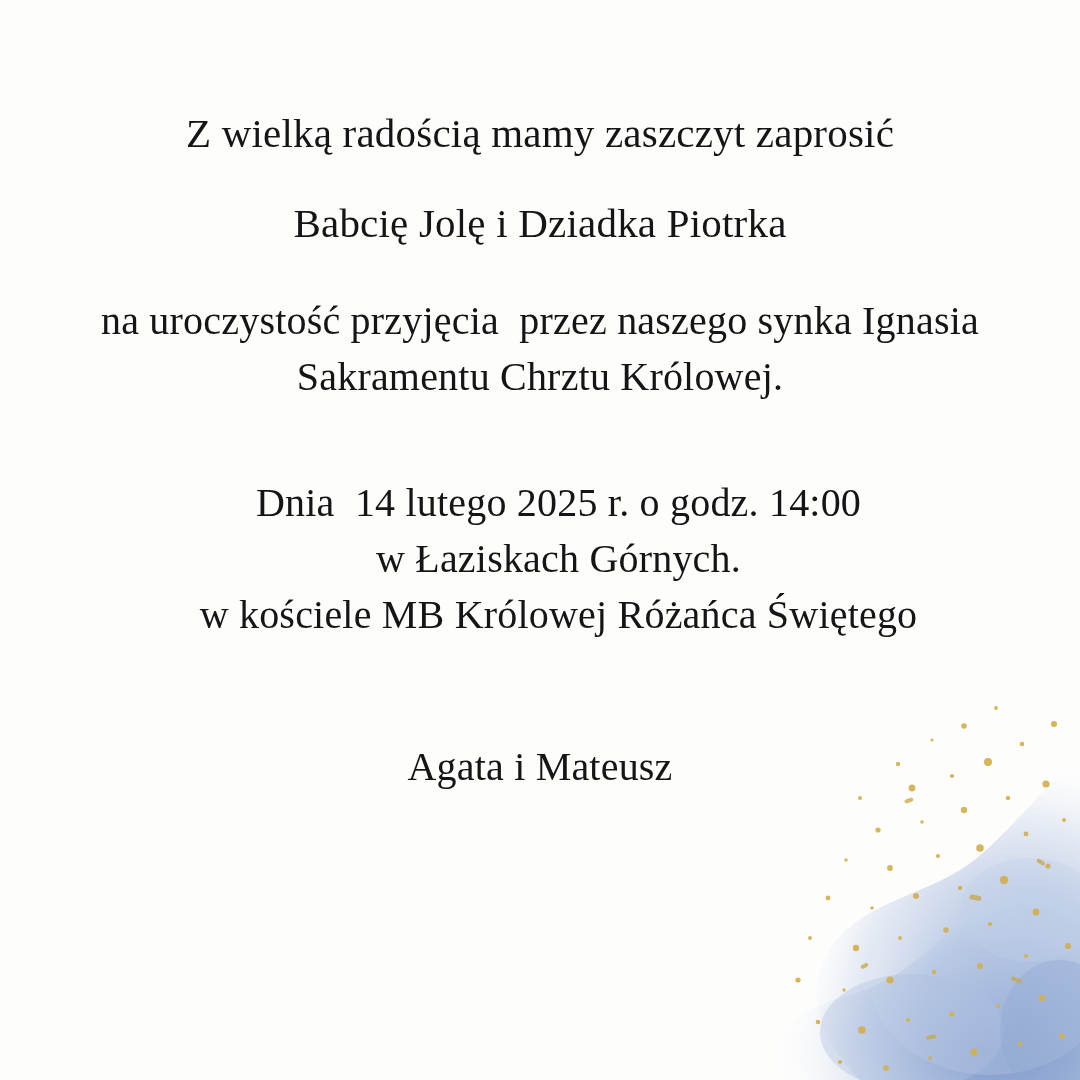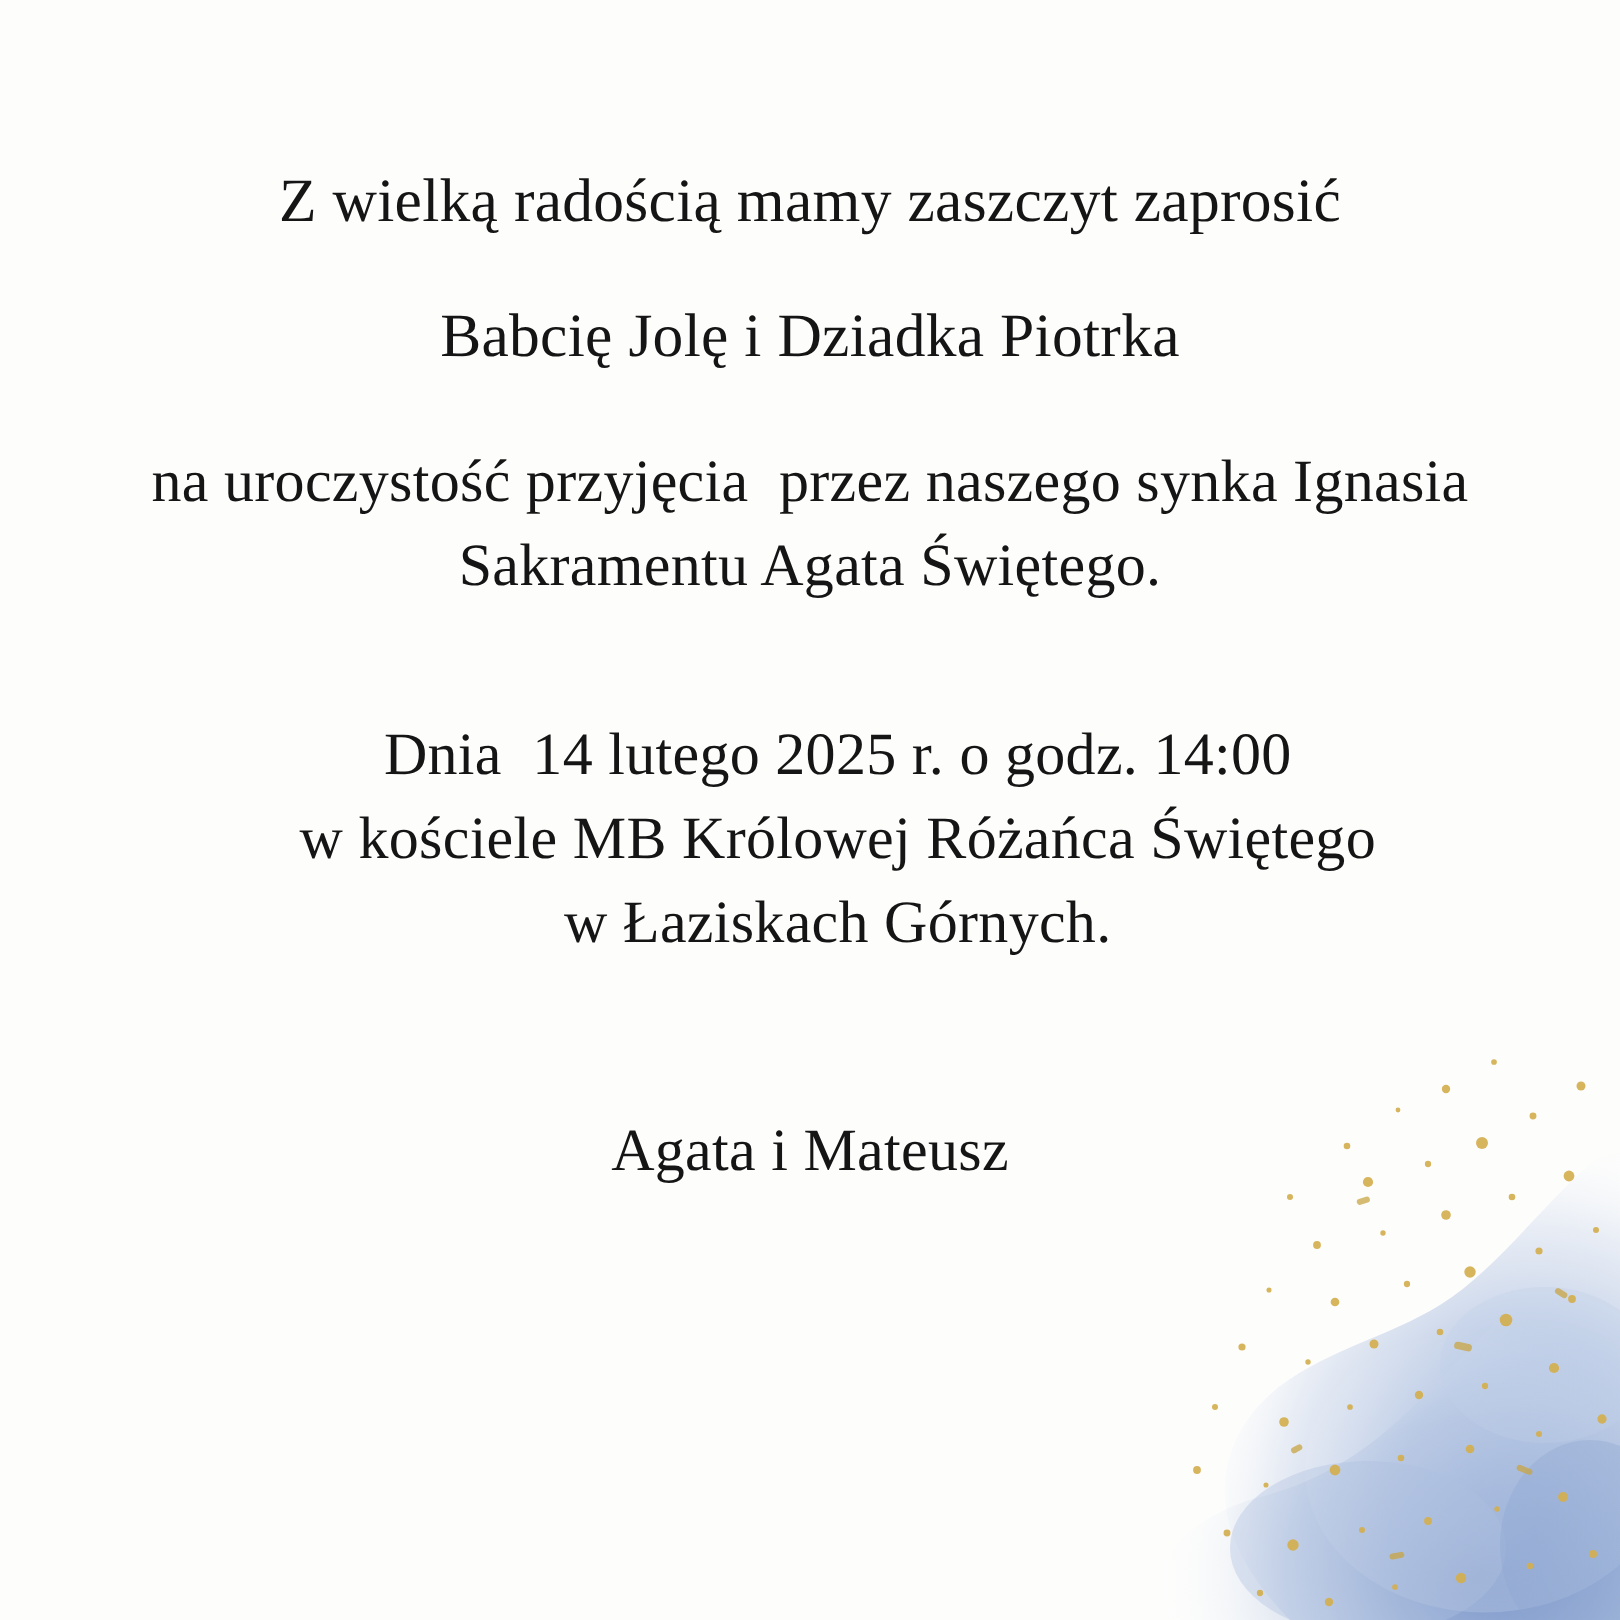--- a/index.html
+++ b/index.html
@@ -85,27 +85,27 @@
     <div class="para para-1">
       <div class="line size-lg">Z wielką radością mamy zaszczyt zaprosić</div>
     </div>
 
     <div class="para para-2">
       <div class="line size-lg">Babcię Jolę i Dziadka Piotrka</div>
     </div>
 
     <div class="para para-3">
       <div class="line size-md">na uroczystość przyjęcia  przez naszego synka Ignasia</div>
-      <div class="line size-md">Sakramentu Agata Świętego.</div>
+      <div class="line size-md">Sakramentu Chrztu Królowej.</div>
     </div>
 
     <div class="para para-4">
       <div class="line size-md">Dnia  14 lutego 2025 r. o godz. 14:00</div>
+      <div class="line size-md">w Łaziskach Górnych.</div>
       <div class="line size-md">w kościele MB Królowej Różańca Świętego</div>
-      <div class="line size-md">w Łaziskach Górnych.</div>
     </div>
 
     <div class="para para-5">
       <div class="line size-md">Agata i Mateusz</div>
     </div>
 
   </div>
 
   <div class="corner-art">
     <svg viewBox="0 0 520 400" xmlns="http://www.w3.org/2000/svg" aria-hidden="true">

